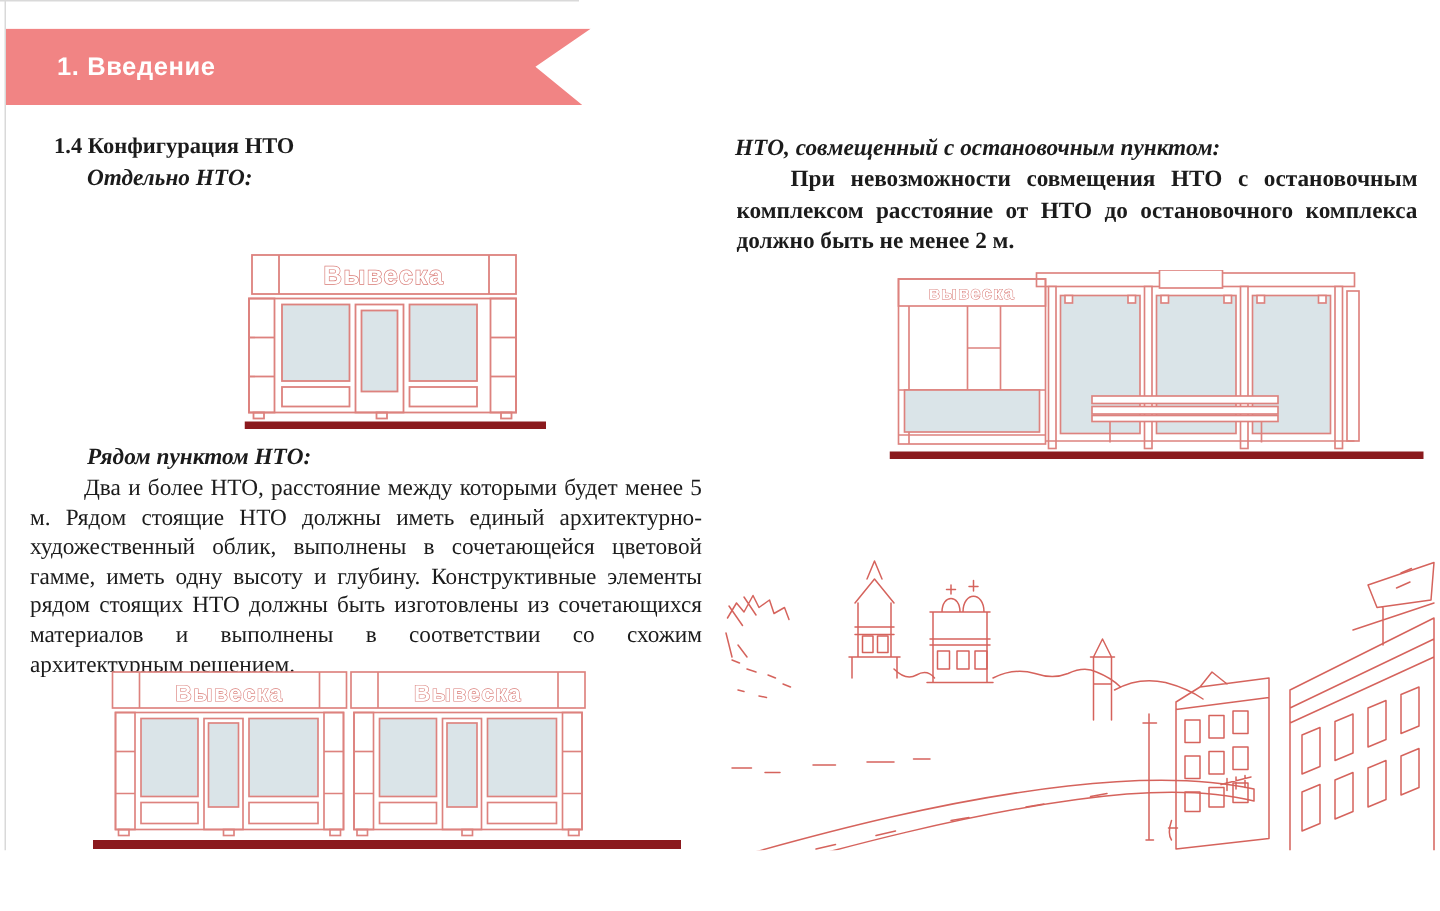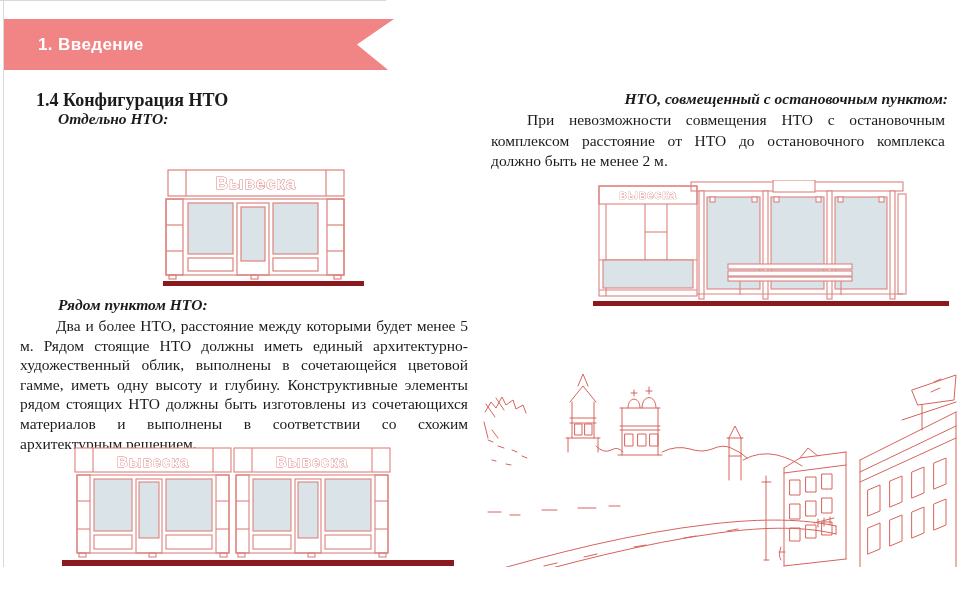--- a/index.html
+++ b/index.html
@@ -15,30 +15,30 @@
     position:absolute;left:4px;top:19px;width:390px;height:51px;background:#f18484;
     clip-path:polygon(0% 0%,100% 0%,90.5% 50%,98.5% 100%,0% 100%);
     display:flex;align-items:center;
   }
   .banner-title{
     font-family:"Liberation Sans", sans-serif;font-weight:bold;font-size:17px;
     color:#ffffff;padding-left:34px;letter-spacing:.4px;
   }
 
   
-  .sec-title{position:absolute;left:36px;top:90px;font-weight:bold;font-size:18px;}
+  .sec-title{position:absolute;left:36px;top:90px;font-weight:bold;font-size:15px;}
   .sub-heading{font-weight:bold;font-style:italic;font-size:15.5px;}
   .para{font-size:15.5px;text-align:justify;text-indent:36px;}
 
   .h-single{position:absolute;left:58px;top:110px;}
   .p-single{position:absolute;left:22px;top:129px;width:446px;line-height:20.5px;}
   .h-adjacent{position:absolute;left:58px;top:296px;}
   .p-adjacent{position:absolute;left:20px;top:316px;width:448px;line-height:19.6px;}
-  .h-stop{position:absolute;left:490px;top:90px;width:458px;text-align:right;}
-  .p-stop{position:absolute;left:491px;top:110px;width:454px;line-height:20.5px;}
+  .h-stop{position:absolute;left:490px;top:90px;width:458px;text-align:left;}
+  .p-stop{position:absolute;left:491px;top:110px;width:454px;line-height:20.5px;font-weight:bold;}
 
   
   .fig{position:absolute;}
   svg text.sign{
     font-family:"Liberation Sans", sans-serif;font-weight:bold;
     fill:#ffffff;stroke:#d97b76;paint-order:stroke;letter-spacing:1px;
   }
 
   
   .footer-line-left{position:absolute;left:0;top:598px;width:648px;height:3px;background:#e89190;}

